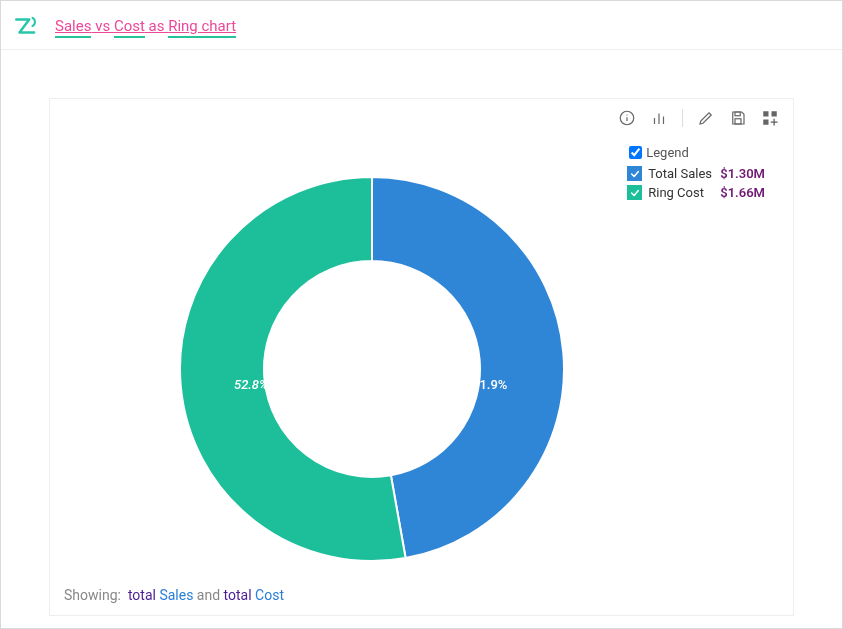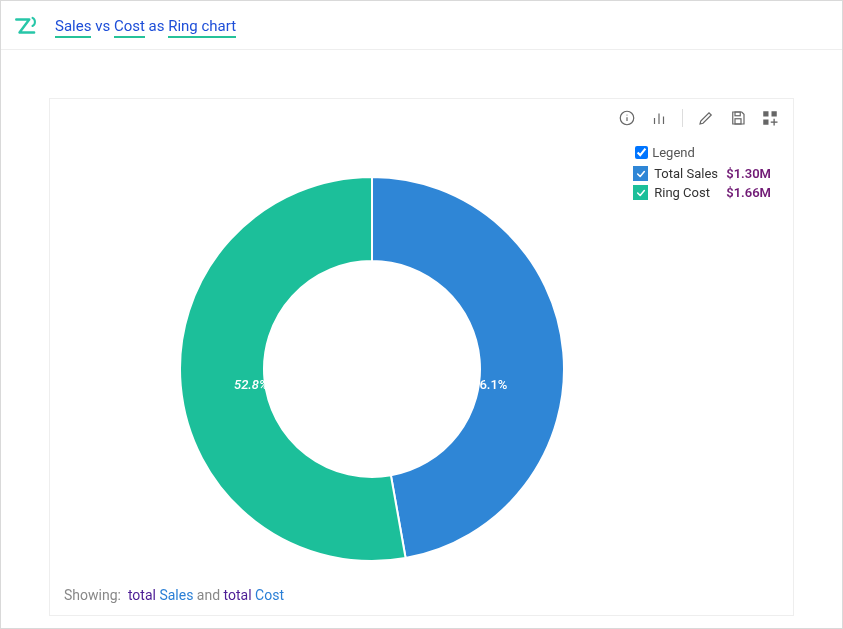--- a/index.html
+++ b/index.html
@@ -23,22 +23,23 @@
       gap: 12px;
     }
     .logo {
       width: 26px;
       height: 26px;
       flex-shrink: 0;
     }
     .query-box {
       flex: 1;
       font-size: 15px;
-      color: #1d4ed8;
+      color: #ec4899;
       padding: 6px 4px;
+      text-decoration: underline;
     }
     .query-box .underline {
       border-bottom: 2px solid #26c299;
       padding-bottom: 1px;
     }
     .chart-card {
       margin: 48px 48px 0 48px;
       border: 1px solid #eee;
       background: #fff;
       height: 518px;
@@ -63,21 +64,21 @@
       justify-content: center;
     }
     .toolbar .sep {
       width: 1px;
       height: 18px;
       background: #ddd;
     }
     .legend-block {
       position: absolute;
       top: 46px;
-      right: 22px;
+      right: 28px;
       font-size: 13px;
       color: #333;
     }
     .legend-title {
       display: flex;
       align-items: center;
       gap: 4px;
       margin-bottom: 6px;
       color: #555;
       margin-left: 2px;
@@ -220,21 +221,21 @@
     </div>
   </div>
 
   <div class="chart-area">
     <div class="donut-wrap">
       <svg id="donut-svg" viewBox="0 0 200 200" width="400" height="400">
 
       <path d="M 100 4 A 96 96 0 0 1 116.80221366162648 194.51817611480374 L 109.4512451846649 153.1664740645771 A 54 54 0 0 0 100 46 Z" fill="#2f86d6" stroke="#fff" stroke-width="1"></path>
           <path d="M 116.80221366162648 194.51817611480374 A 96 96 0 1 1 99.99999999999999 4 L 99.99999999999999 46 A 54 54 0 1 0 109.4512451846649 153.1664740645771 Z" fill="#1cbf9a" stroke="#fff" stroke-width="1"></path>
         </svg>
-      <div class="donut-label" style="left:300px; top:208px;">56.1%</div>
+      <div class="donut-label" style="left:300px; top:208px;">71.9%</div>
       <div class="donut-label" style="left:62px; top:208px;font-style:italic;">52.8%</div>
     </div>
   </div>
 
   <div class="caption">
     <span>Showing:</span>&nbsp;
     <span class="green">total</span>
     <span class="blue">Sales</span>
     <span>and</span>
     <span class="green">total</span>

